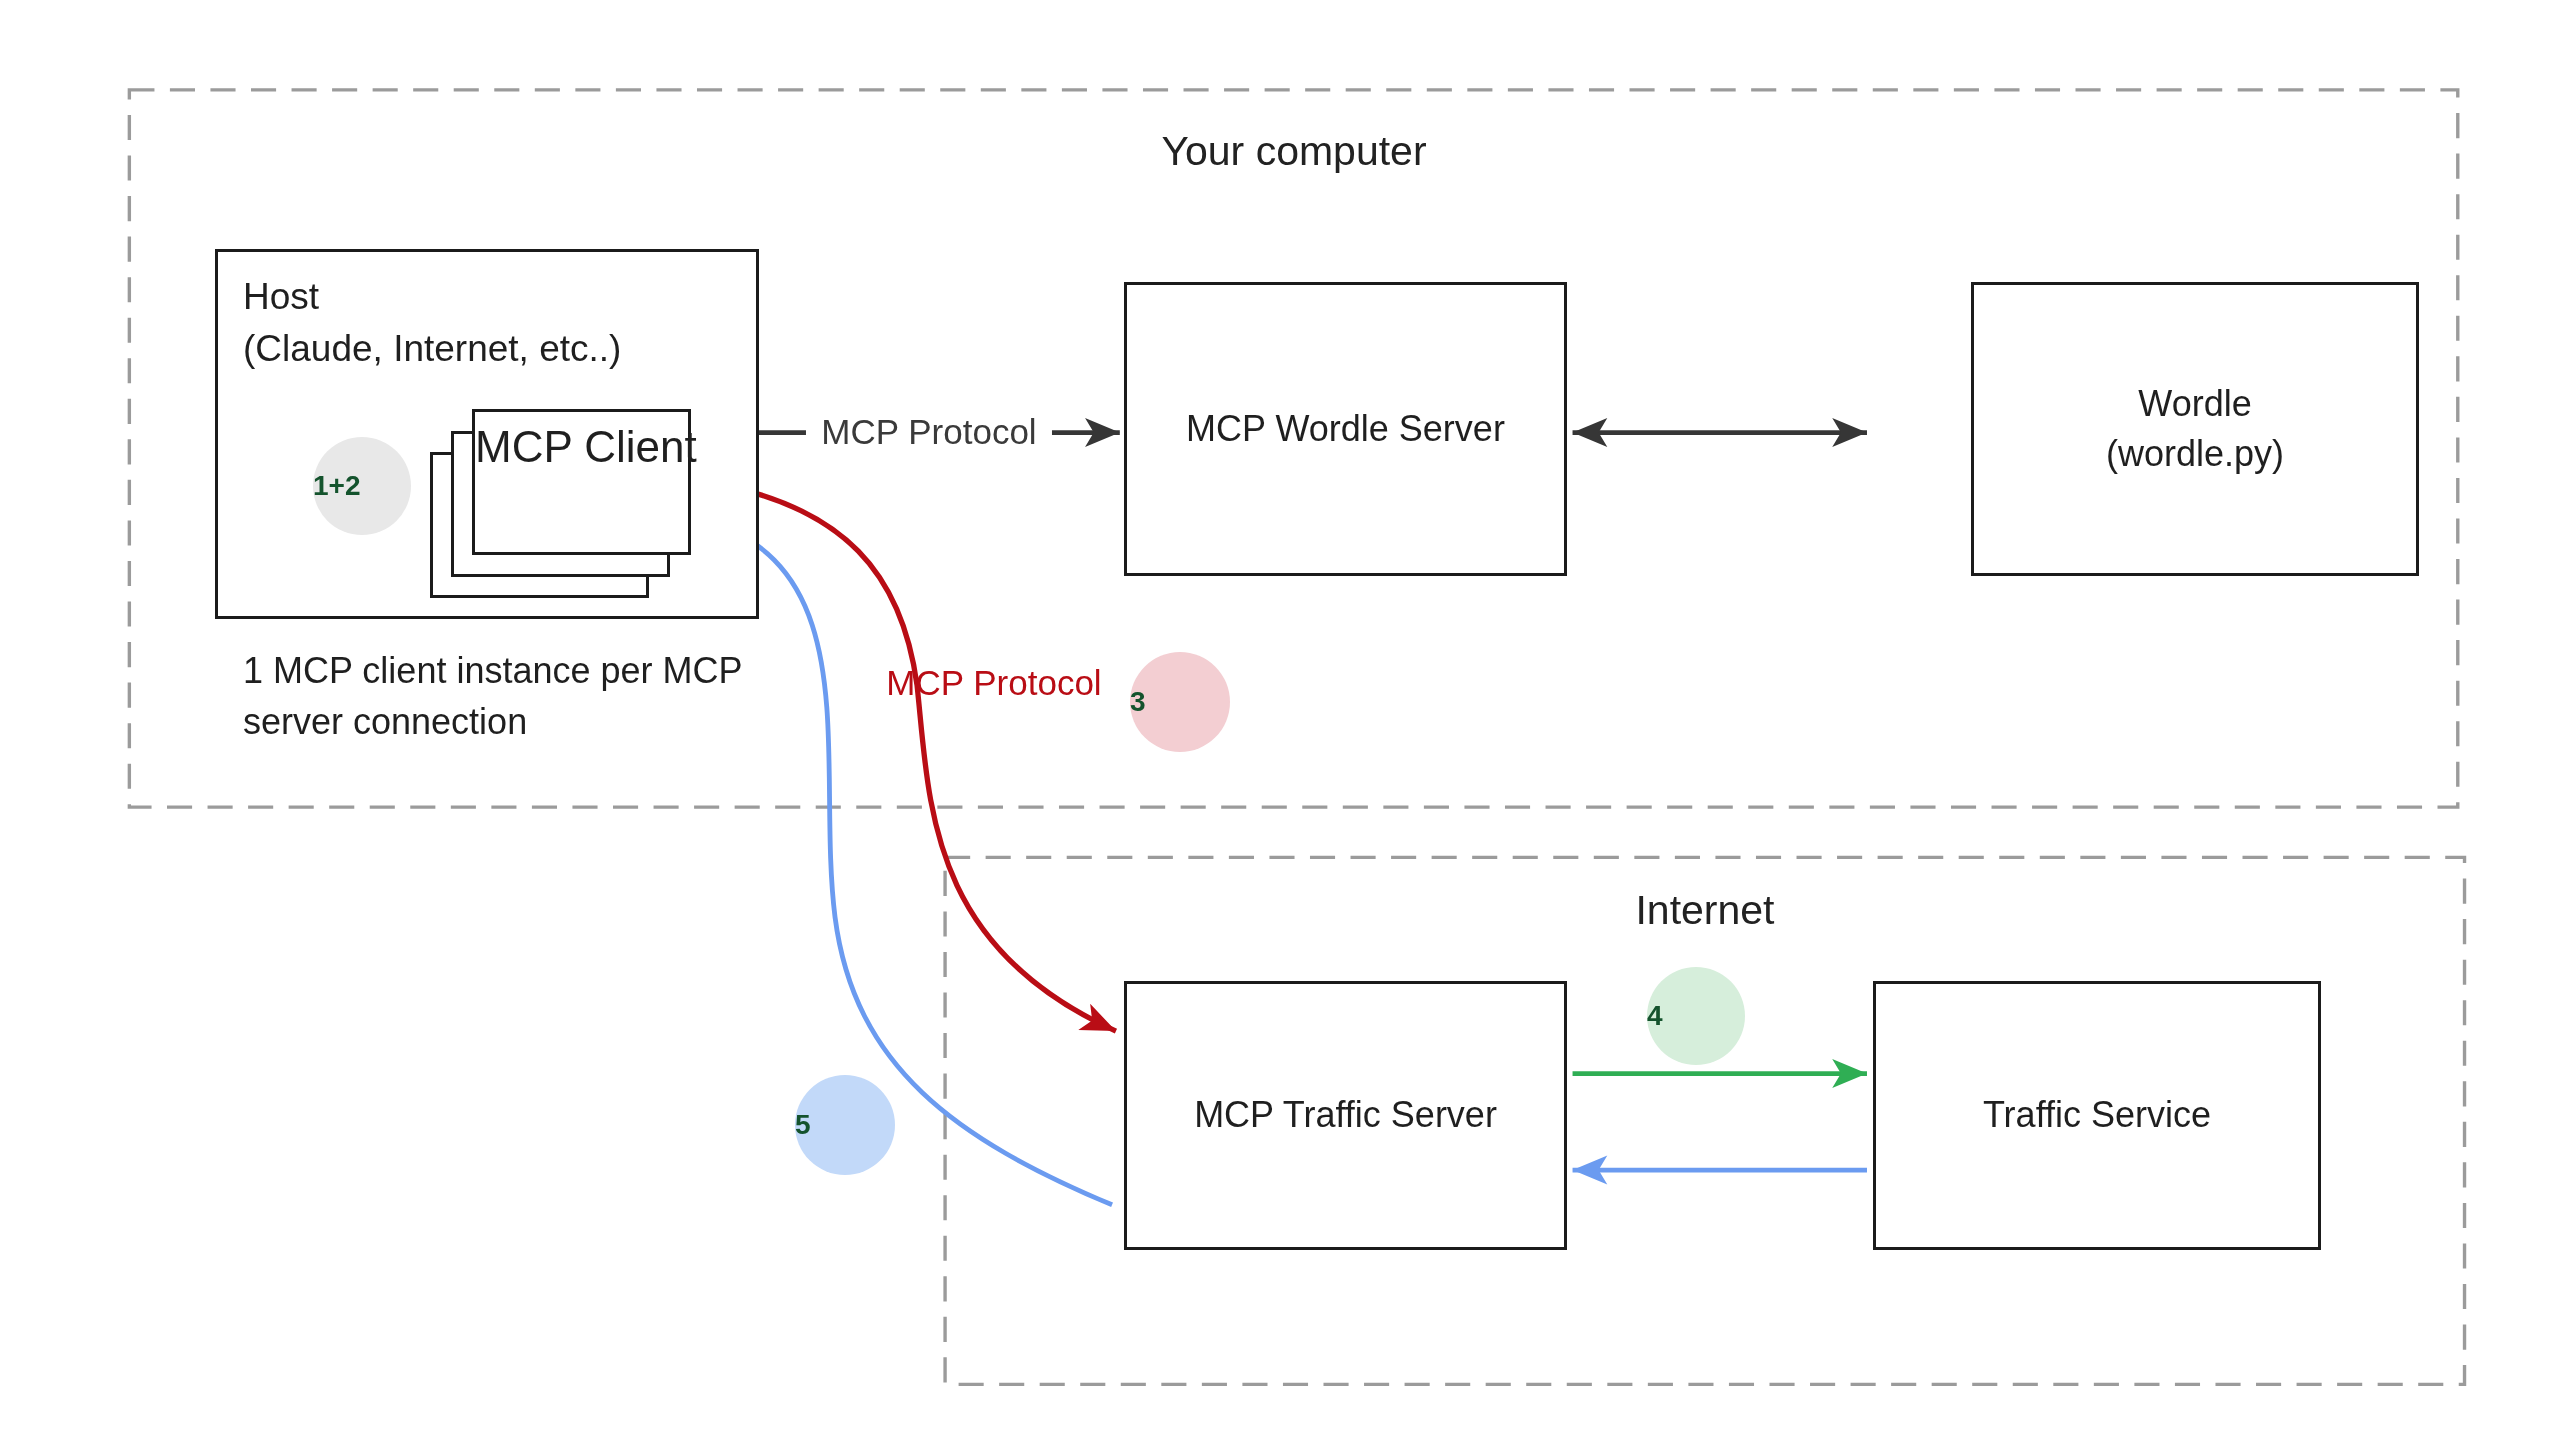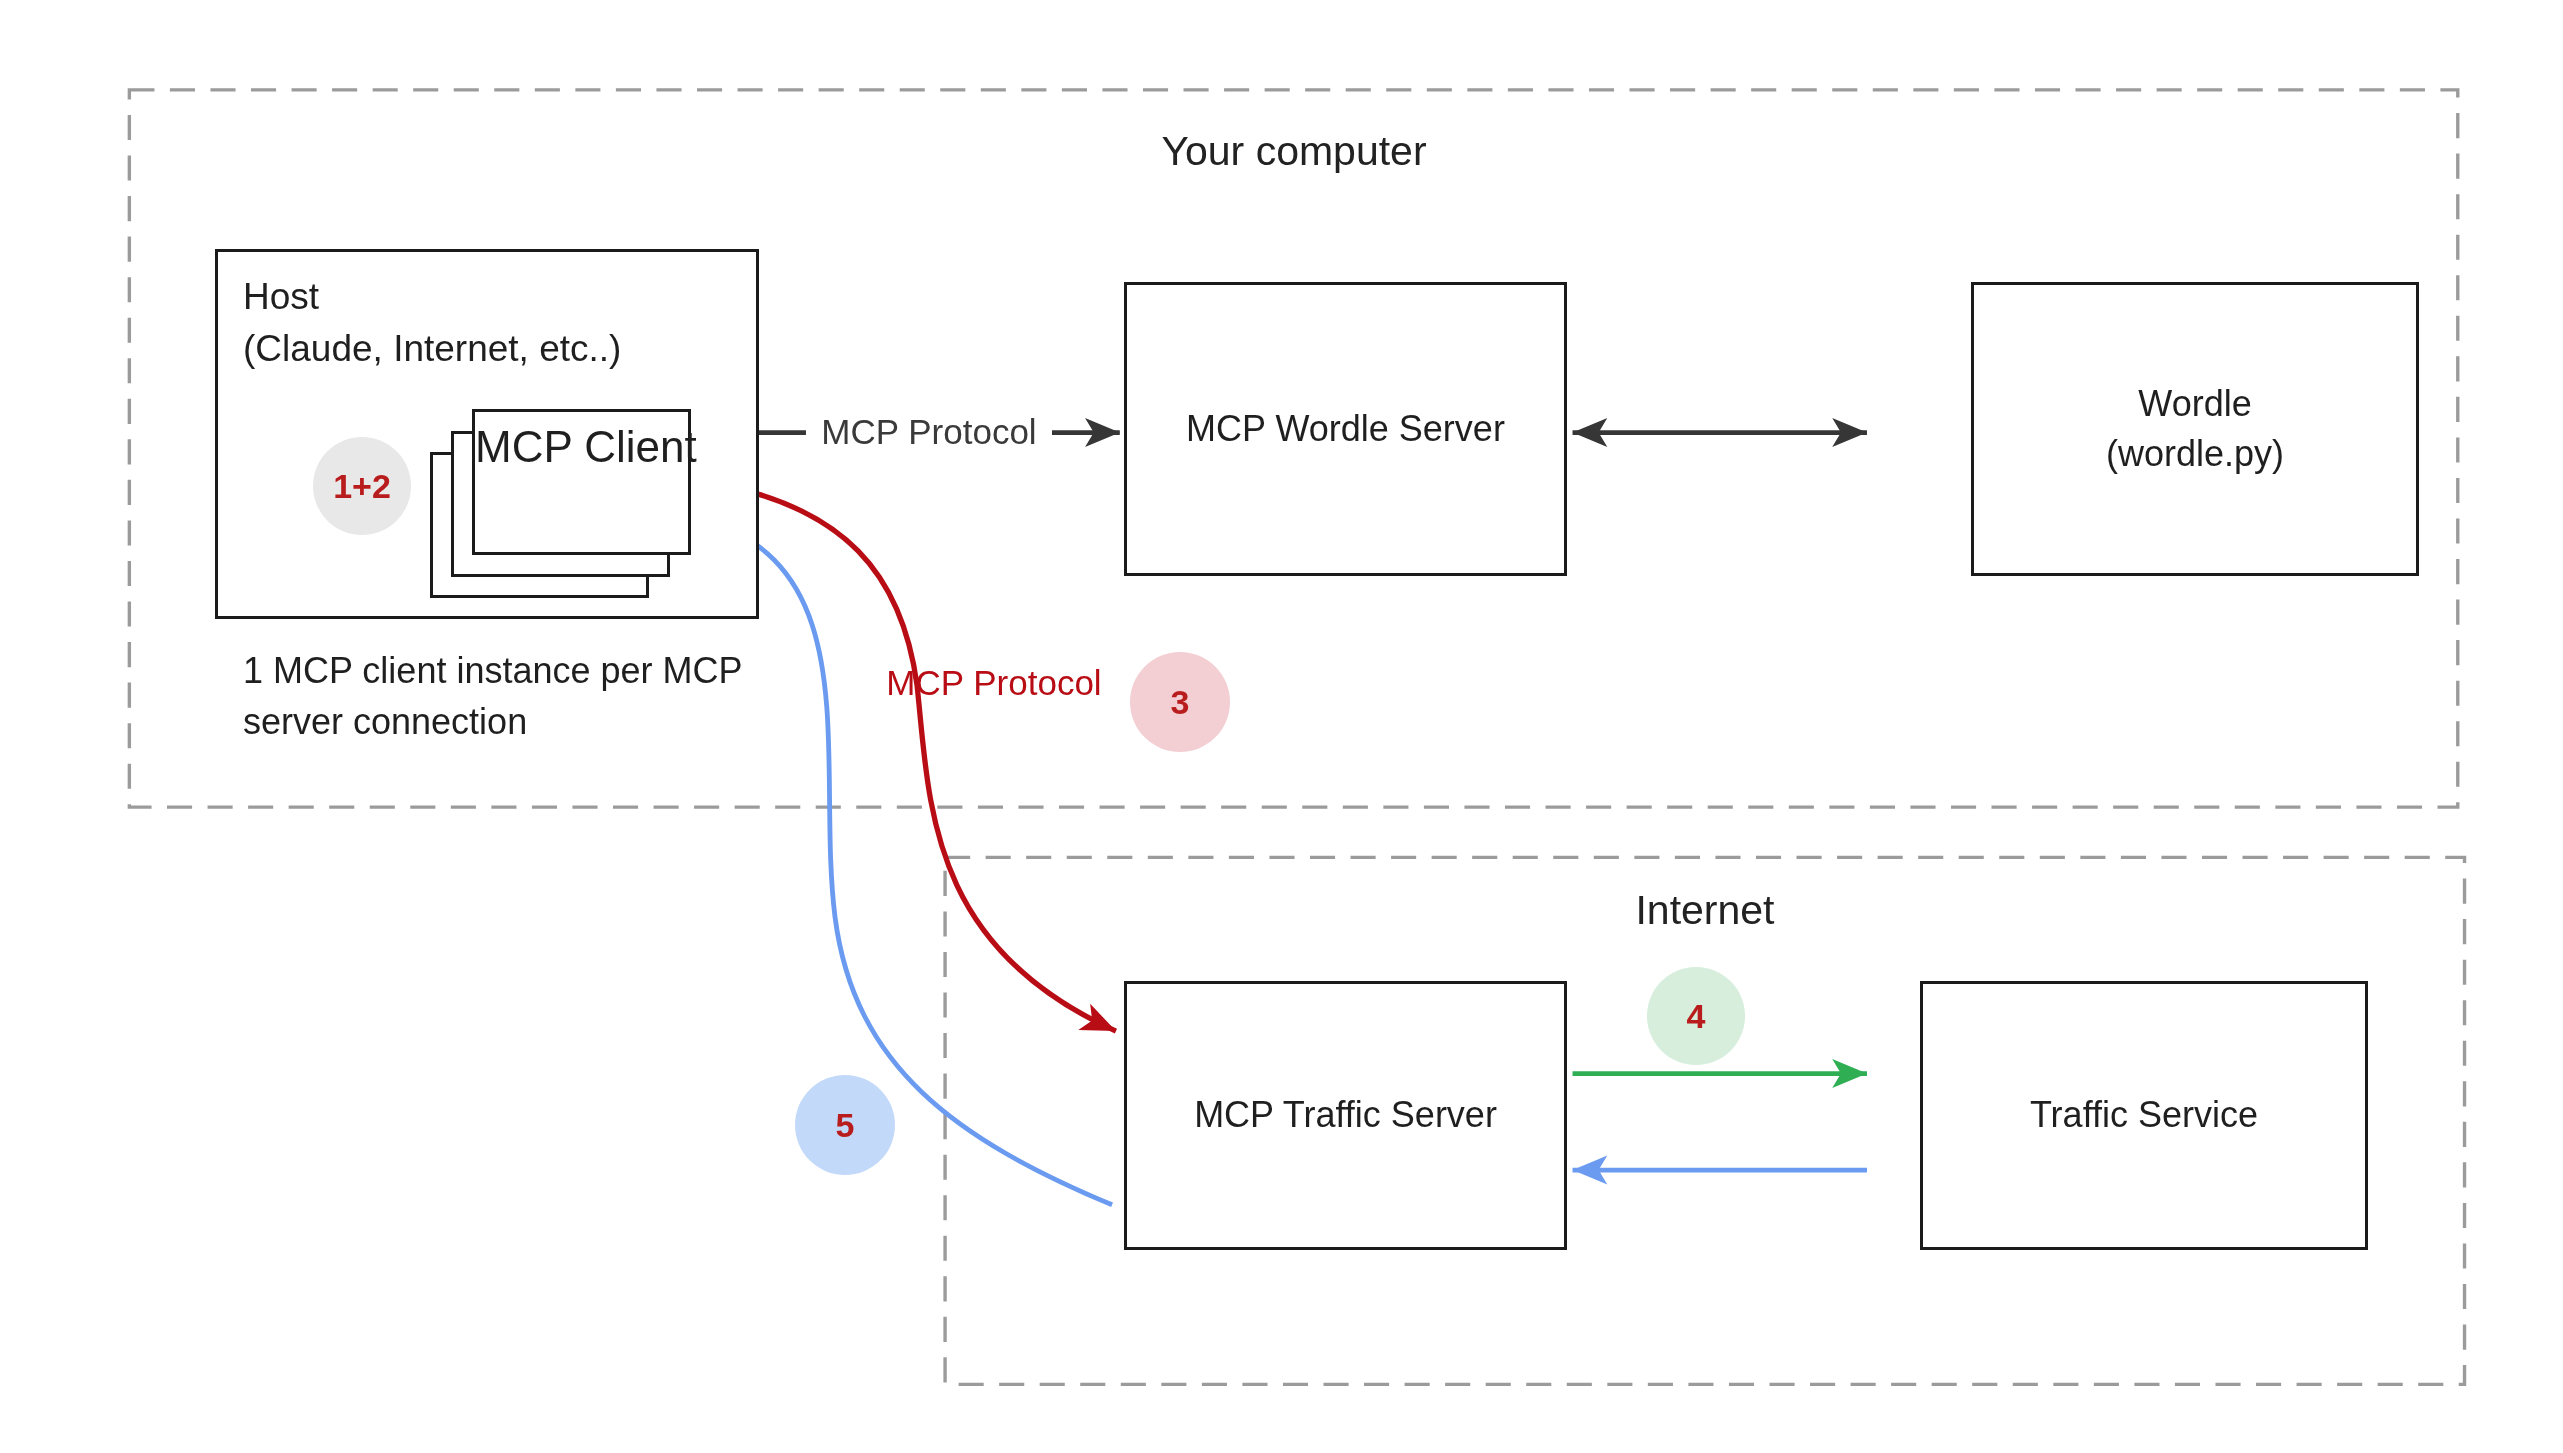--- a/index.html
+++ b/index.html
@@ -23,22 +23,22 @@
   .fill-blue{fill:var(--blue-arrow,#6b9bf0);}
   .fill-red{fill:var(--red-arrow,#b90d15);}
 
   .group-label{position:absolute;transform:translate(-50%,-50%);font-size:41px;color:#222;white-space:nowrap;}
   .node{position:absolute;box-sizing:border-box;background:#fff;border:3.9px solid var(--box-border,#1b1b1b);}
   .node.center{display:flex;align-items:center;justify-content:center;flex-direction:column;}
   .node-label{font-size:36px;color:var(--text);text-align:center;line-height:1.4;white-space:nowrap;}
   .host-text{position:absolute;left:25px;top:19.3px;font-size:37px;line-height:1.4;color:var(--text);}
   .sheet{position:absolute;box-sizing:border-box;width:219px;height:146px;background:#fff;border:3.9px solid var(--box-border,#1b1b1b);}
   .sheet .node-label{font-size:44px;margin-top:3.9px;}
-  .badge{position:absolute;border-radius:50%;display:flex;align-items:center;justify-content:center;
-         font-size:34px;font-weight:bold;color:#b91c1c;}
+  .badge{position:absolute;border-radius:50%;display:flex;align-items:center;justify-content:flex-start;
+         font-size:28px;font-weight:bold;color:#14532d;}
   .note{position:absolute;font-size:36px;line-height:1.42;color:var(--text);margin-left:28px;}
   .line-label{position:absolute;transform:translate(-50%,-50%);font-size:35px;color:#3a3a3a;
               background:#fff;padding:0 15.4px;white-space:nowrap;}
   .line-label.red{color:var(--red-arrow,#b90d15);background:transparent;}
 </style>
 </head>
 <body>
 
 <div id="canvas">
 
@@ -102,21 +102,21 @@
 
   <div class="node center" style="left:1971px;top:282px;width:448px;height:294px;">
     <div class="node-label">Wordle</div>
     <div class="node-label">(wordle.py)</div>
   </div>
 
   <div class="node center" style="left:1124px;top:981px;width:443px;height:269px;">
     <div class="node-label">MCP Traffic Server</div>
   </div>
 
-  <div class="node center" style="left:1873px;top:981px;width:448px;height:269px;margin-left:47px;">
+  <div class="node center" style="left:1873px;top:981px;width:448px;height:269px;">
     <div class="node-label">Traffic Service</div>
   </div>
 
   <div class="line-label" style="left:929px;top:432px;">MCP Protocol</div>
   <div class="line-label red" style="left:994px;top:683px;">MCP Protocol</div>
 
   <div class="badge" style="left:1130px;top:652px;width:100px;height:100px;background:var(--badge-pink,#f3ced2);">
     <span>3</span>
   </div>
   <div class="badge" style="left:1647px;top:967px;width:98px;height:98px;background:var(--badge-green,#d6eedb);">

